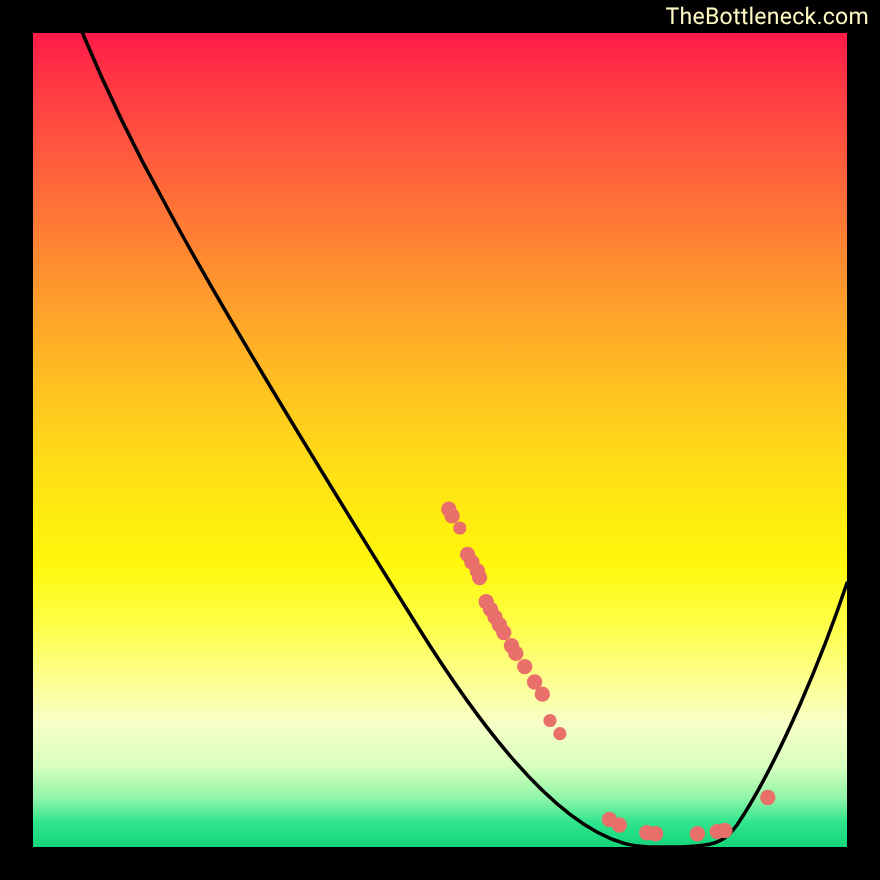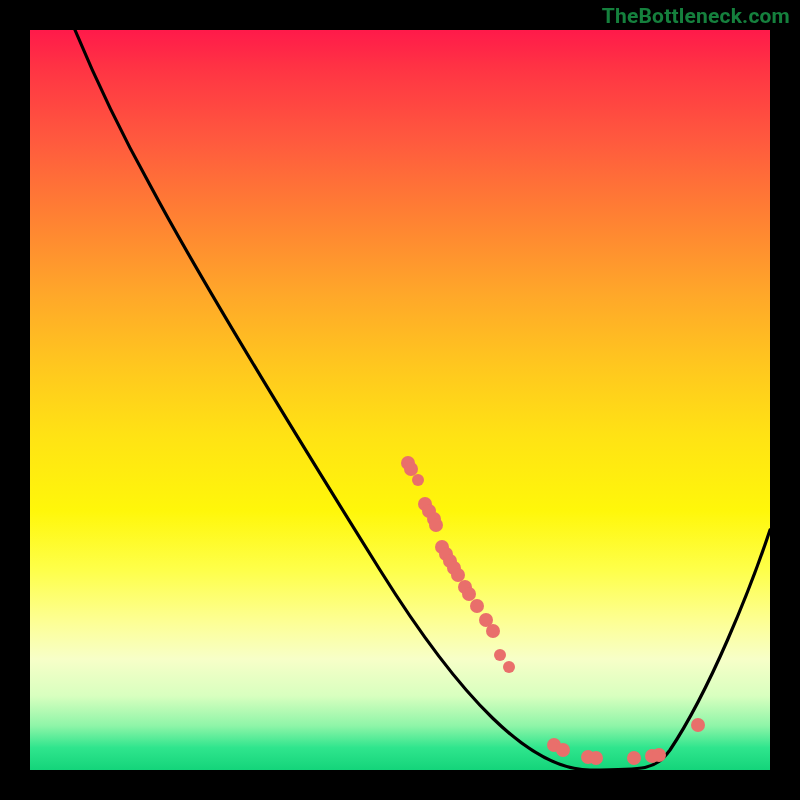--- a/index.html
+++ b/index.html
@@ -31,23 +31,23 @@
       #f7ffc8 85%,
       #d8ffbf 90%,
       #8ff5a8 94%,
       #2fe58d 97%,
       #14d47a 100%);
   }
   .watermark {
     position: absolute;
     top: 4px;
     right: 10px;
-    color: #15803d;
+    color: #fef9c3;
     font-size: 21px;
-    font-weight: 700;
+    font-weight: 400;
     letter-spacing: 0.2px;
   }
   svg.curve {
     position: absolute;
     left: 0;
     top: 0;
     width: 740px;
     height: 740px;
     overflow: visible;
   }

